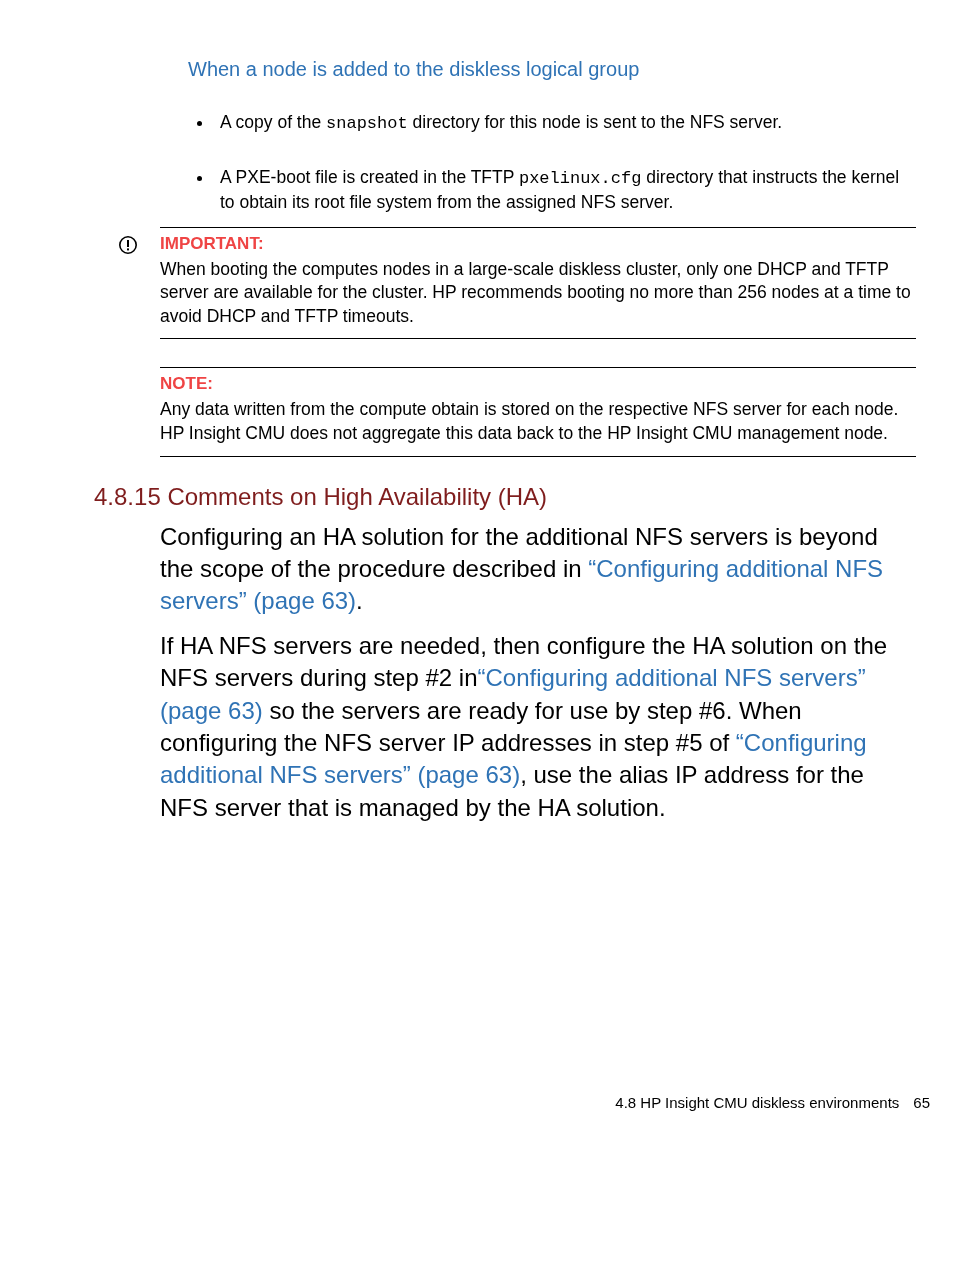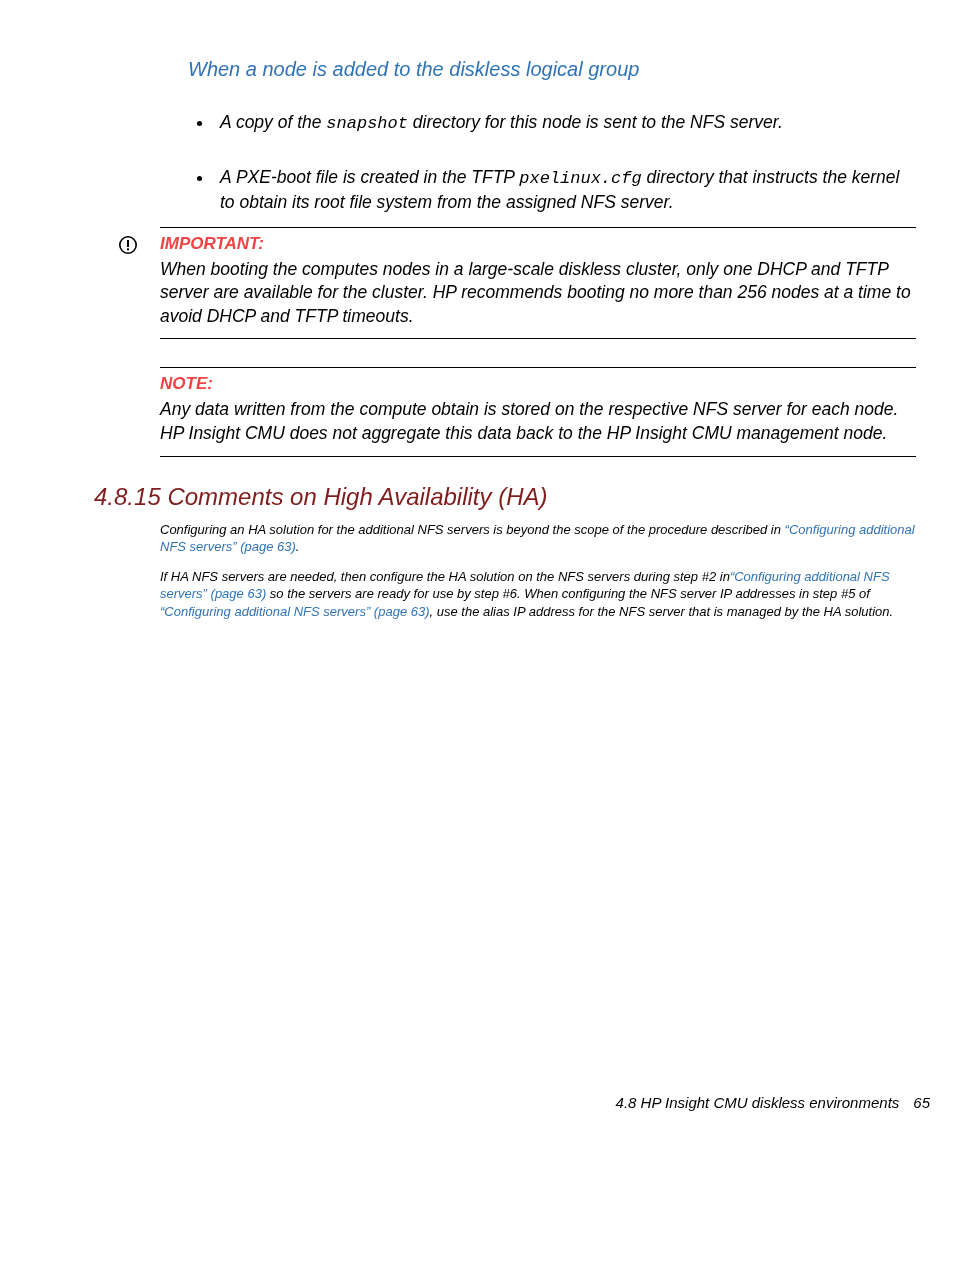--- a/index.html
+++ b/index.html
@@ -12,21 +12,20 @@
     font-family: "Segoe UI", "Helvetica Neue", Arial, sans-serif;
     font-weight: 300;
     color: #000;
     position: relative;
   }
   .page {
     position: relative;
     width: 954px;
     height: 1149px;
     box-sizing: border-box;
-    font-style: italic;
   }
   .content {
     position: absolute;
     left: 102px;
     right: 38px;
     top: 58px;
   }
   .sub-heading {
     color: #2f73b5;
     font-size: 20px;
@@ -85,21 +84,21 @@
   .important-icon svg {
     display: block;
   }
   .section-heading {
     color: #7f1d1d;
     font-size: 24px;
     font-weight: 400;
     margin: 26px 0 10px -8px;
   }
   .para {
-    font-size: 13px;
+    font-size: 24px;
     line-height: 1.35;
     margin: 0 0 12px 58px;
   }
   a.xref, span.xref {
     color: #2f73b5;
     text-decoration: none;
   }
   .footer {
     position: absolute;
     right: 24px;

